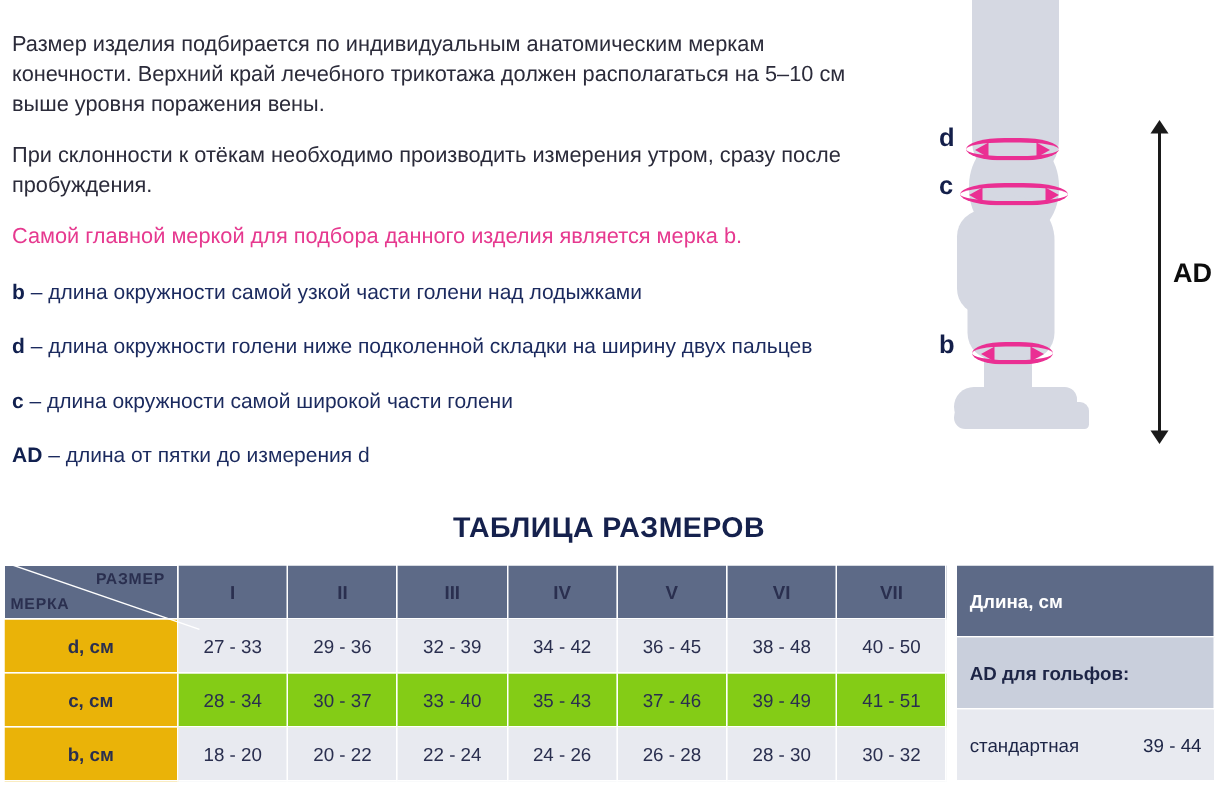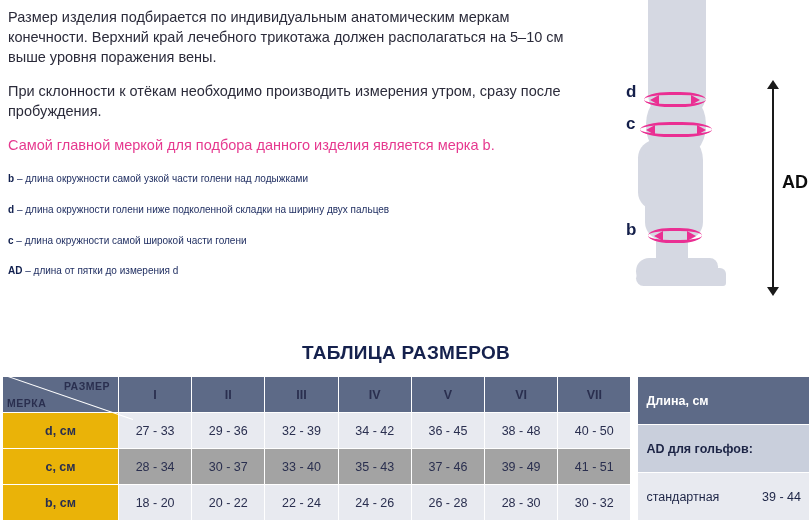--- a/index.html
+++ b/index.html
@@ -13,37 +13,37 @@
     position: relative;
     overflow: hidden;
   }
   .top {
     position: relative;
     height: 340px;
   }
   .text-col {
     position: absolute;
     left: 8px;
-    top: 7px;
+    top: 20px;
     width: 580px;
   }
   .para {
     font-size: 14.5px;
     line-height: 1.38;
     color: #2b2b3a;
     margin-bottom: 14px;
   }
   .pink-line {
     font-size: 14.5px;
     line-height: 1.38;
     color: #e6398f;
     margin-bottom: 17px;
   }
   .def {
-    font-size: 10px;
+    font-size: 14px;
     line-height: 1.38;
     color: #1b2a5e;
     margin-bottom: 17px;
   }
   .def b { color: #11204f; }
 
   
   .illu {
     position: absolute;
     left: 600px;
@@ -254,21 +254,21 @@
     font-size: 13px;
     font-weight: bold;
   }
   td.rowlab {
     background: #eab308;
     font-weight: bold;
     color: #1d2546;
     font-size: 13.5px;
   }
   td.val-a { background: #e8eaf0; }
-  td.val-b { background: #a3a3a3; }
+  td.val-b { background: #84cc16; }
 
   table.side {
     border-collapse: collapse;
     width: 173px;
     table-layout: fixed;
   }
   table.side td {
     border: 1px solid #ffffff;
     height: 36px;
     font-size: 12.5px;

